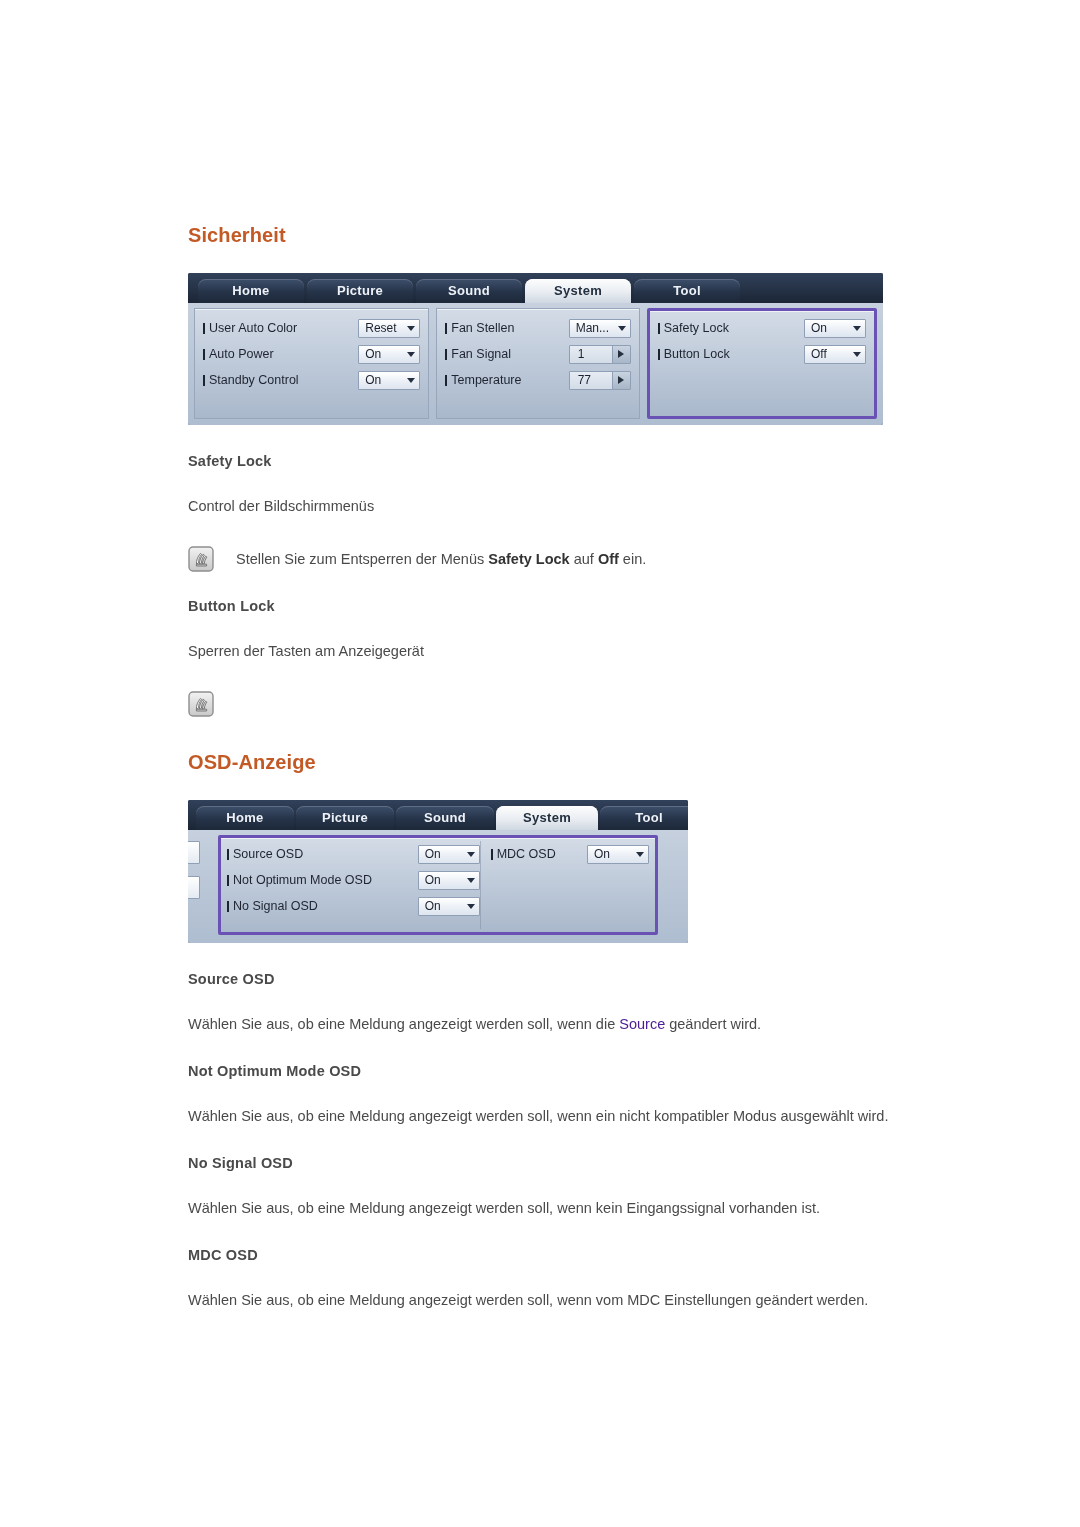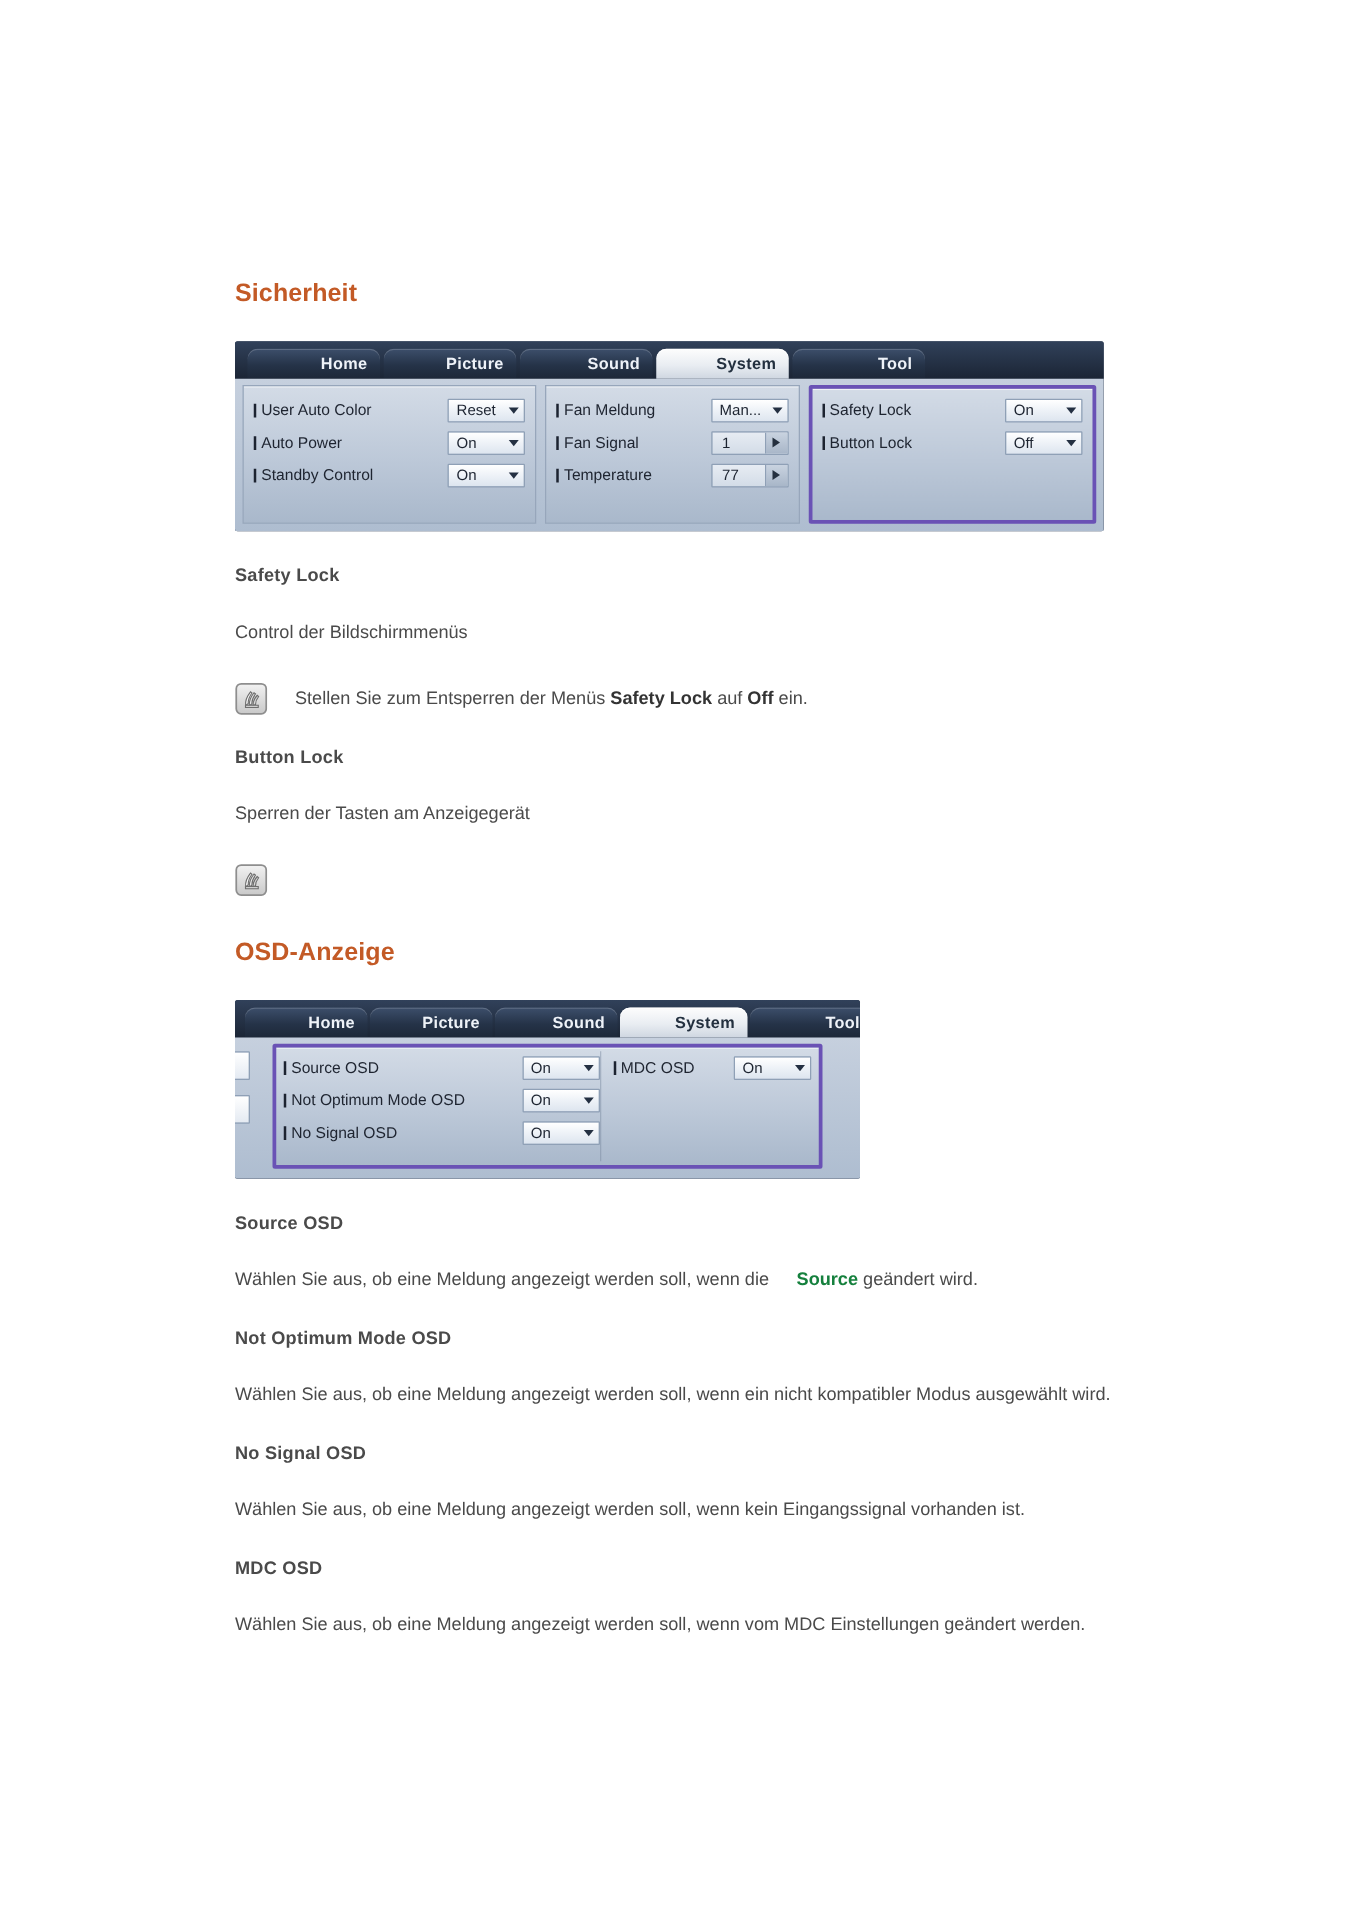--- a/index.html
+++ b/index.html
@@ -45,21 +45,21 @@
     margin: 0 0 22px 0;
     letter-spacing: 0.2px;
   }
 
   p.body-text {
     font-size: 14.5px;
     line-height: 30px;
     color: #4a4a4a;
     margin: 0 0 24px 0;
   }
-  p.body-text b { font-weight: bold; color: #15803d; margin-left: 18px; }
+  p.body-text b { font-weight: normal; color: #4c1d95; }
 
   .note-row {
     display: flex;
     align-items: center;
     margin: 0 0 26px 0;
   }
   .note-icon {
     width: 26px;
     height: 26px;
     flex: 0 0 26px;
@@ -91,21 +91,21 @@
     padding-left: 10px;
     display: flex;
     align-items: flex-end;
     gap: 3px;
     background: linear-gradient(to bottom, #31415a 0%, #1b2535 100%);
   }
   .tab {
     height: 24px;
     line-height: 24px;
     min-width: 86px;
-    text-align: right;
+    text-align: center;
     font-size: 13px;
     font-weight: bold;
     color: #eef2f8;
     background: linear-gradient(to bottom, #3d4f6b 0%, #253348 55%, #1d2839 100%);
     border-radius: 8px 8px 0 0;
     padding: 0 10px;
     box-shadow: inset 0 1px 0 rgba(255,255,255,0.18);
     letter-spacing: 0.3px;
   }
   .tab.active {
@@ -280,21 +280,21 @@
                 <span class="val">On</span>
                 <span class="caret"></span>
               </span>
           </div>
         </div>
 
         <div class="group" style="width:204px">
           <div class="row">
             <span class="row-label">
                 <span class="bullet"></span>
-                <span>Fan Meldung</span>
+                <span>Fan Stellen</span>
               </span>
             <span class="spacer"></span>
             <span class="combo">
                 <span class="val">Man...</span>
                 <span class="caret"></span>
               </span>
           </div>
           <div class="row">
             <span class="row-label">
                 <span class="bullet"></span>

